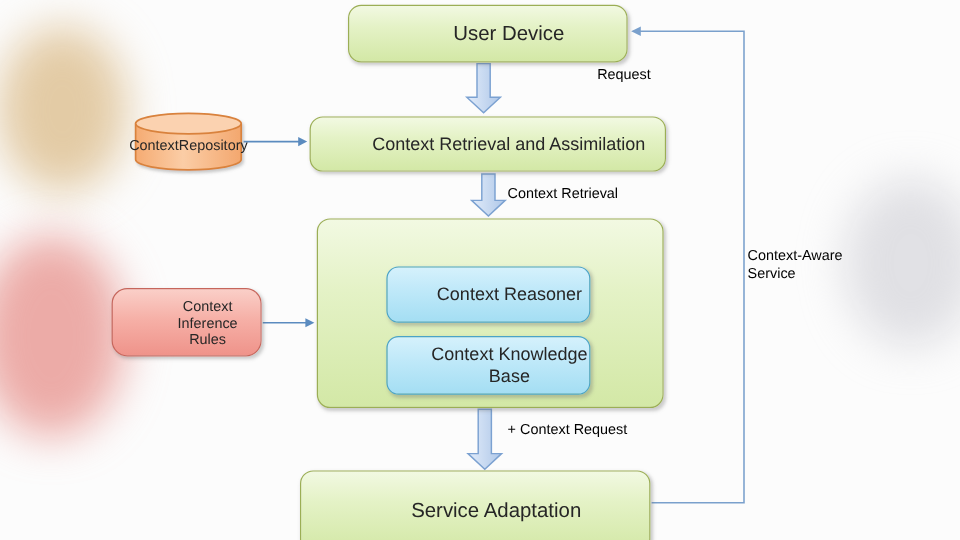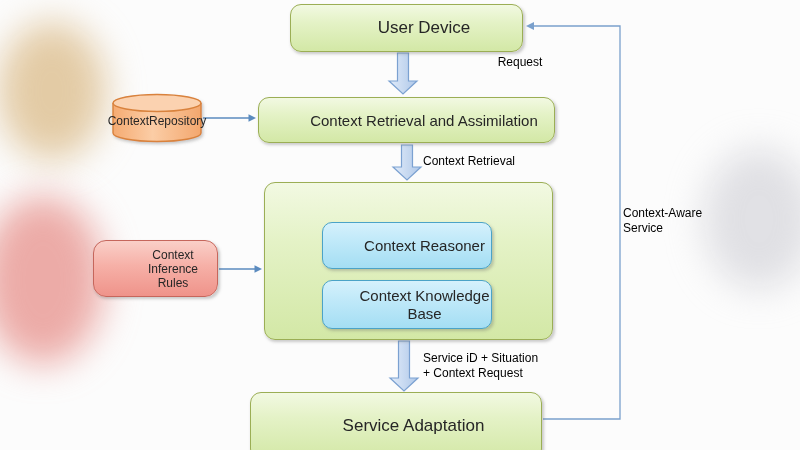--- a/index.html
+++ b/index.html
@@ -122,21 +122,20 @@
     <span>Service Adaptation</span>
   </div>
 
   <div class="lbl" style="left:425px;top:55px;width:190px;text-align:center">
     <div>Request</div>
   </div>
 
   <div class="lbl" style="left:423px;top:154px">Context Retrieval</div>
 
   <div class="lbl" style="left:423px;top:351px">
-    <div>Service iD + Situation</div>
     <div>+ Context Request</div>
   </div>
 
   <div class="lbl" style="left:623px;top:206px;width:95px;text-align:left">
     <div>Context-Aware</div>
     <div>Service</div>
   </div>
 
 </div>
 

